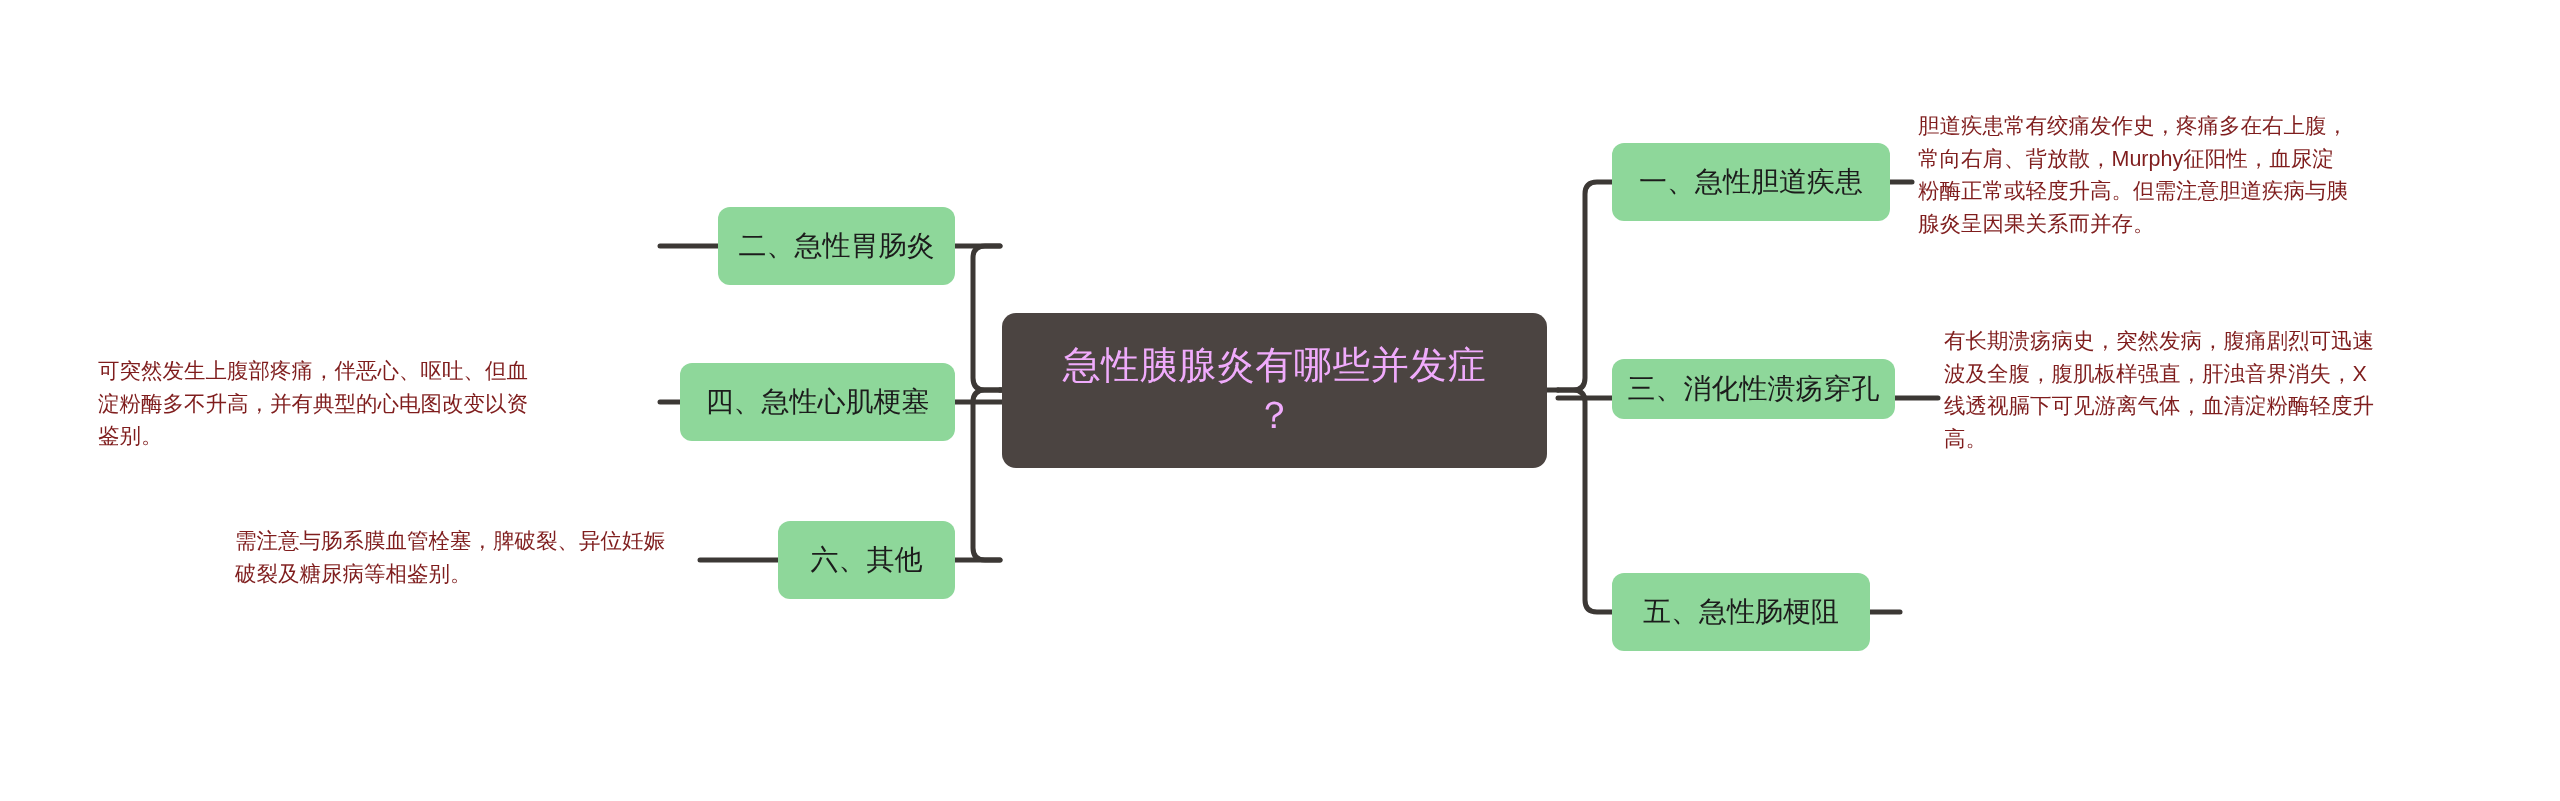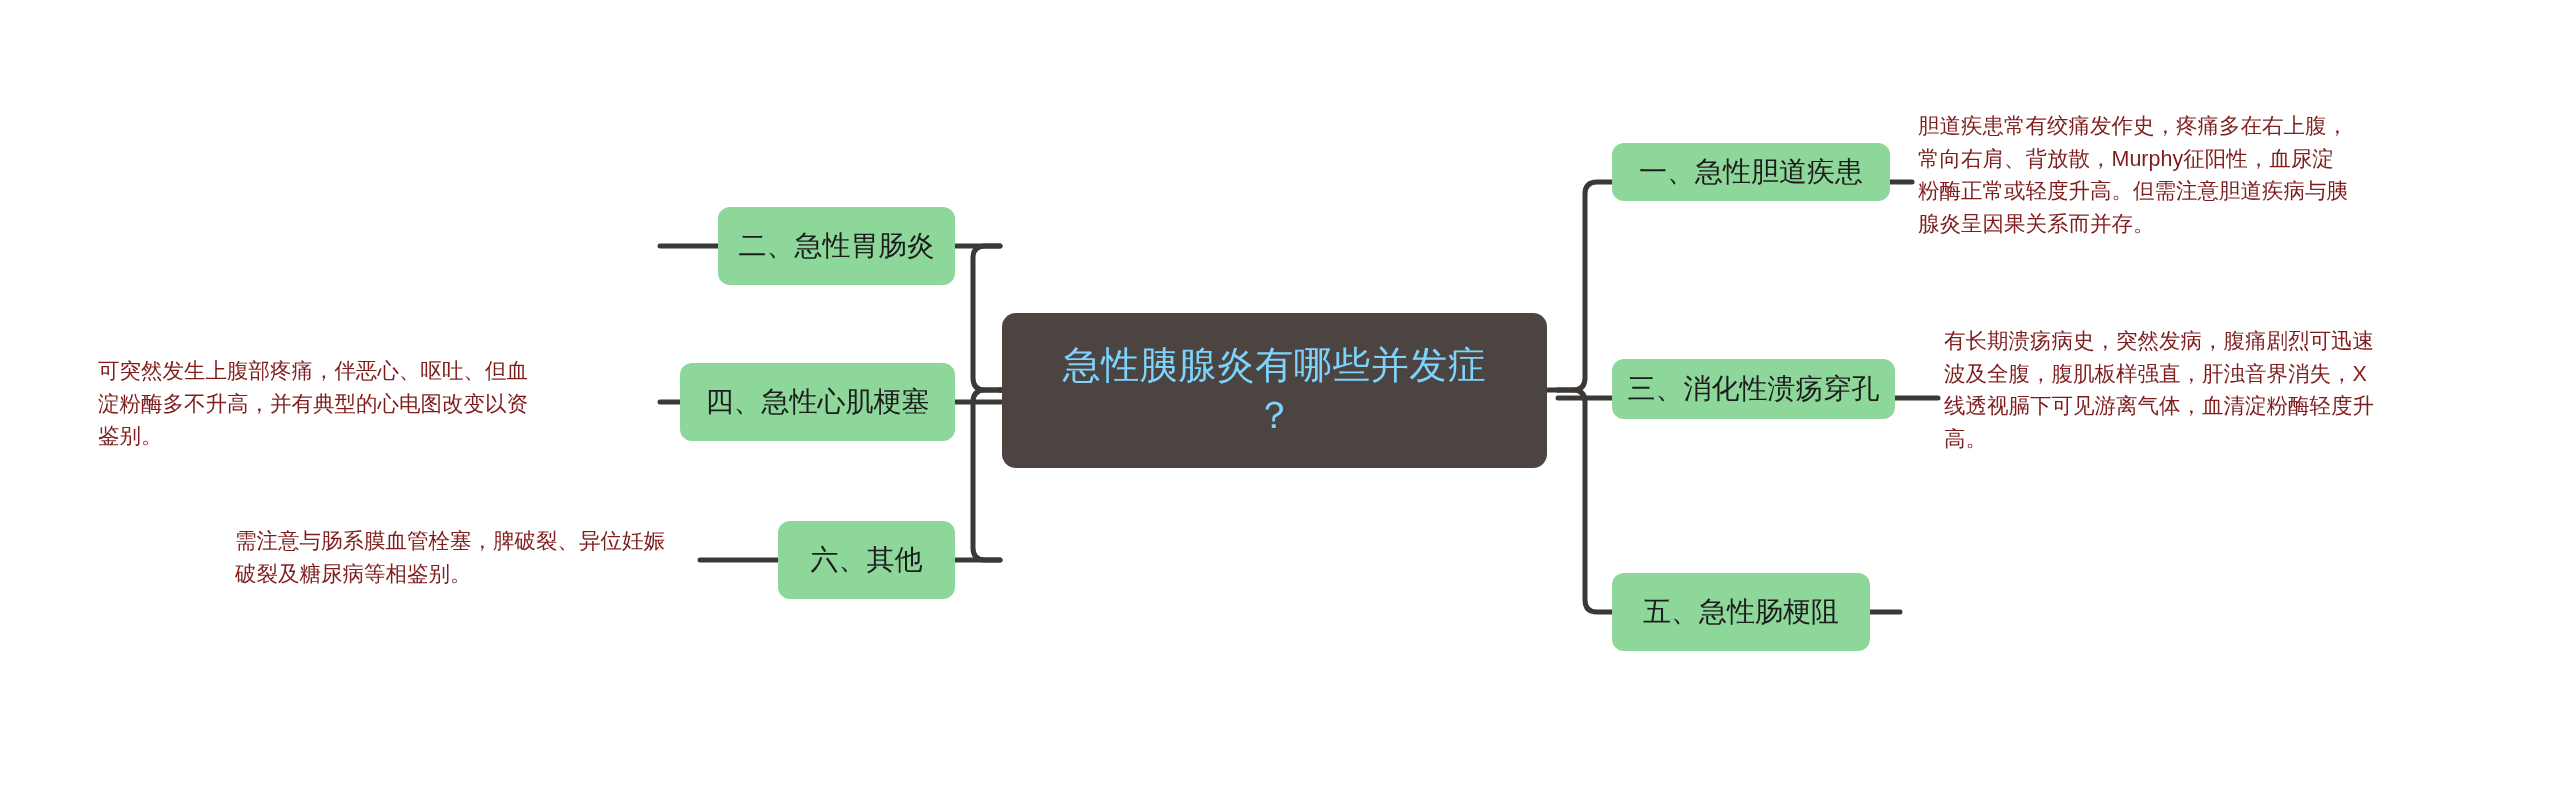--- a/index.html
+++ b/index.html
@@ -26,21 +26,21 @@
     left: 0; top: 0;
     width: 2560px;
     height: 801px;
     pointer-events: none;
   }
   
   .root-node {
     position: absolute;
     box-sizing: border-box;
     background: #4b4441;
-    color: #7dd3fc;
+    color: #f0abfc;
     border-radius: 14px;
     display: flex;
     align-items: center;
     justify-content: center;
     text-align: center;
     line-height: 1.30;
     font-size: 38px;
     letter-spacing: 0.5px;
     padding: 10px 26px;
   }
@@ -123,21 +123,21 @@
   </div>
 
   <div class="branch-node" style="left:718px; top:207px; width:237px; height:78px;">
     <span>二、急性胃肠炎</span>
   </div>
 
   <div class="branch-node" style="left:778px; top:521px; width:177px; height:78px;">
     <span>六、其他</span>
   </div>
 
-  <div class="branch-node" style="left:1612px; top:143px; width:278px; height:58px;">
+  <div class="branch-node" style="left:1612px; top:143px; width:278px; height:78px;">
     <span>一、急性胆道疾患</span>
   </div>
 
   <div class="branch-node" style="left:1612px; top:359px; width:283px; height:60px;">
     <span>三、消化性溃疡穿孔</span>
   </div>
 
   <div class="branch-node" style="left:1612px; top:573px; width:258px; height:78px;">
     <span>五、急性肠梗阻</span>
   </div>

